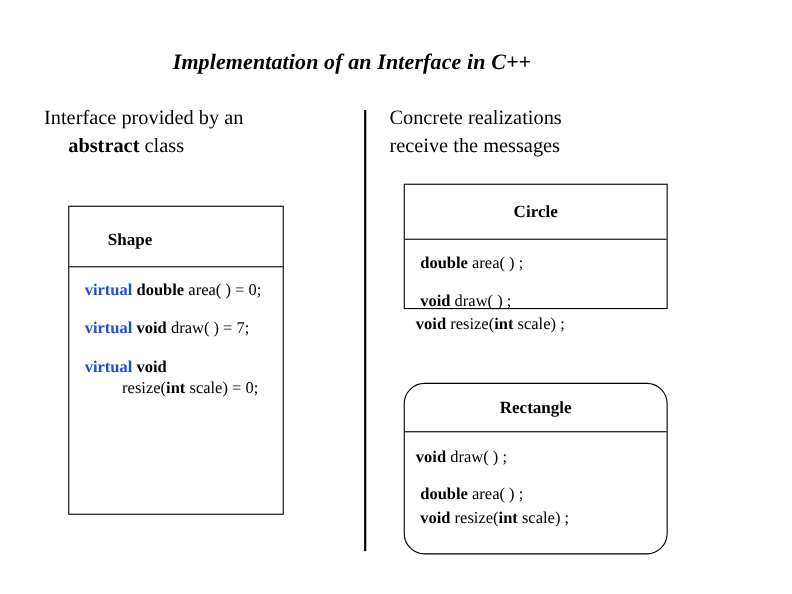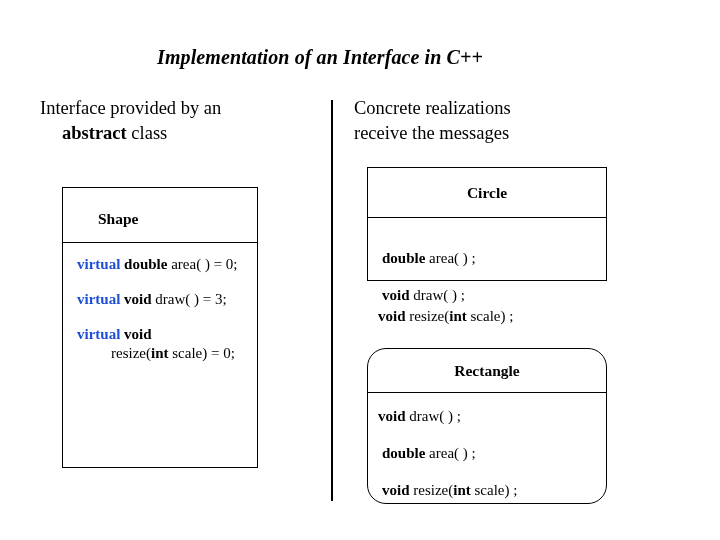--- a/index.html
+++ b/index.html
@@ -107,21 +107,21 @@
   #box-rectangle { left: 367px; top: 348px; width: 240px; height: 156px; border-radius: 19px; }
   #box-rectangle .uml-head {
     height: 44px;
     padding: 13px 0 0 0;
     text-align: center;
   }
   #box-rectangle .uml-body { padding: 14px 0 0 0; }
 
   .m-tight { margin-bottom: 2px; }
   .m-gap   { margin-bottom: 15px; }
-  .m-pad1  { padding-left: 14px; margin-top: 18px; }
+  .m-pad1  { padding-left: 14px; }
   .m-pad2  { padding-left: 10px; }
 </style>
 </head>
 <body>
 
 <div id="slide">
 
   <div class="slide-title">Implementation of an Interface in C++</div>
 
   <div class="caption caption-left">
@@ -140,21 +140,21 @@
     <div class="uml-head">Shape</div>
     <div class="uml-body">
 
       <div class="member">
         <span class="kw-virtual">virtual</span>
         <b>double</b><span> area( ) = 0;</span>
       </div>
 
       <div class="member">
         <span class="kw-virtual">virtual</span>
-        <b>void</b><span> draw( ) = 3;</span>
+        <b>void</b><span> draw( ) = 7;</span>
       </div>
 
       <div class="member m-tight">
         <span class="kw-virtual">virtual</span>
         <b>void</b>
       </div>
       <div class="member indent-2">
         <span>resize(</span><b>int</b><span> scale) = 0;</span>
       </div>
 

